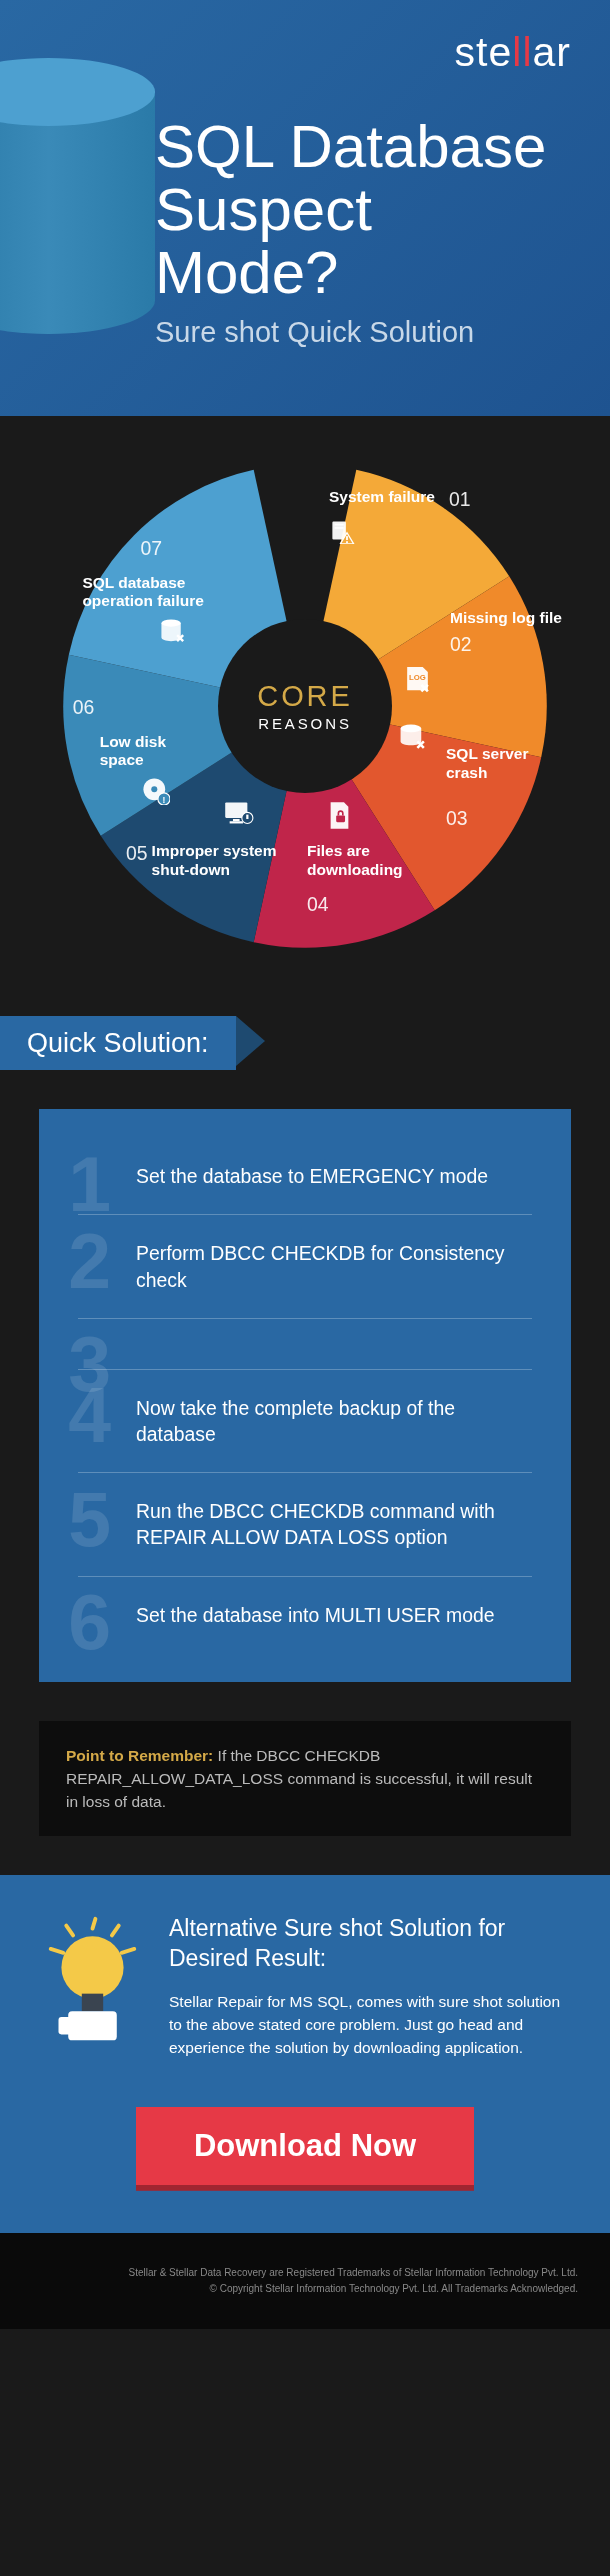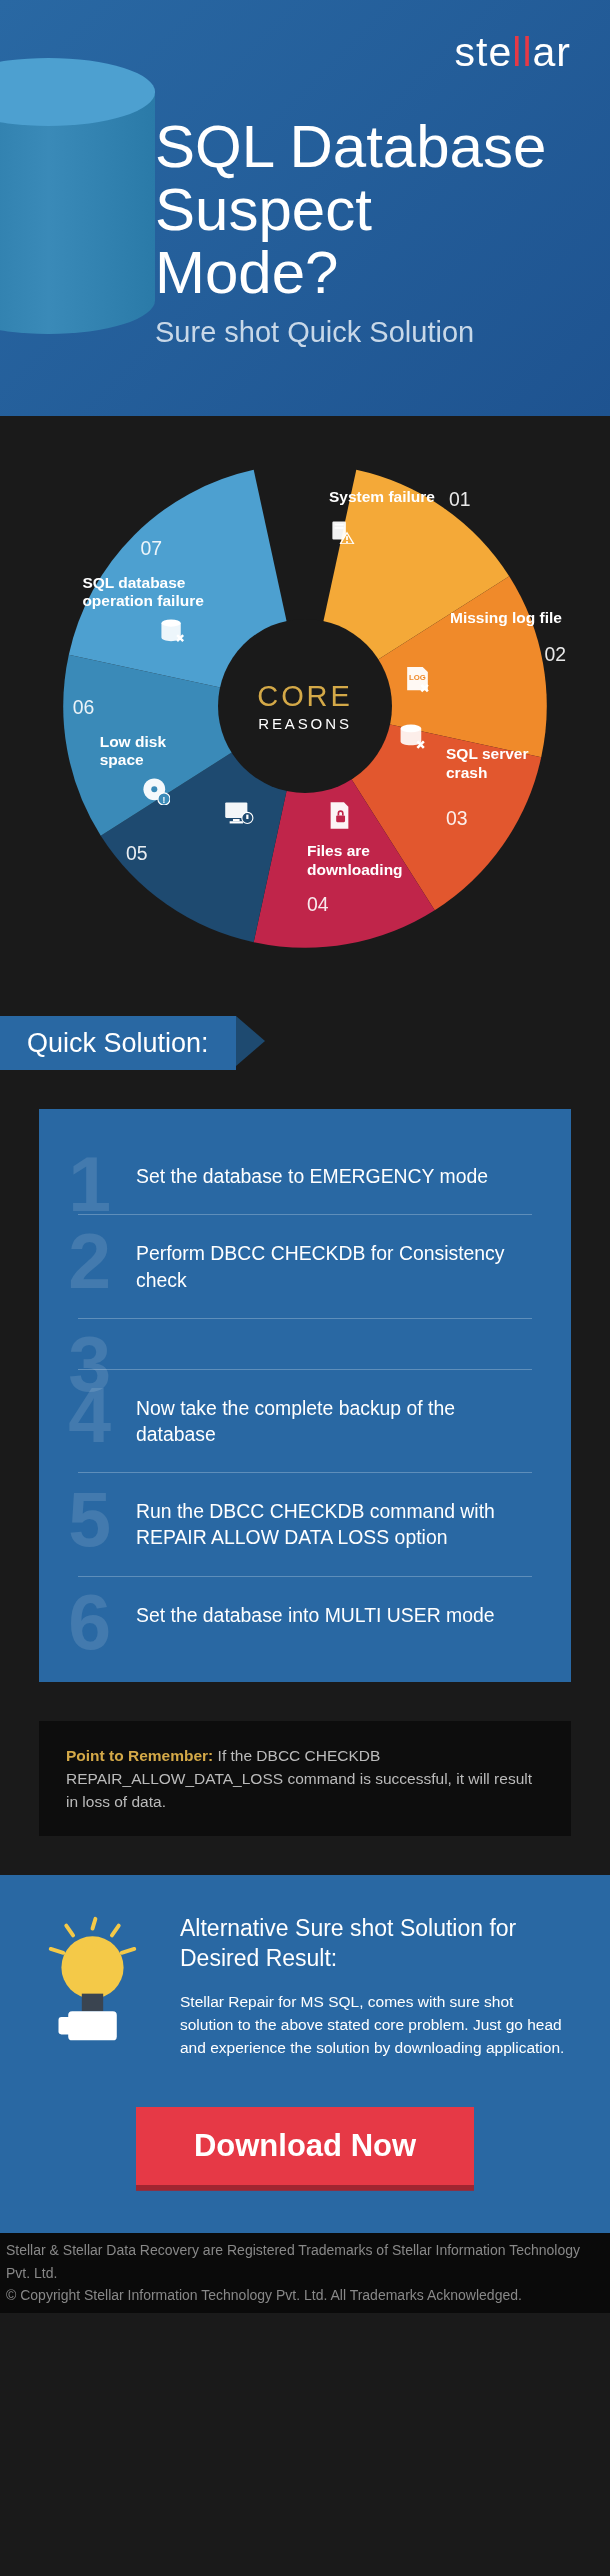--- a/index.html
+++ b/index.html
@@ -23,28 +23,28 @@
 .seg .icn{font-size:23px;margin-top:5.8px;display:block}
 .quick-section{background:#1a1a1a;padding:0 0 39px}
 .ribbon{background:#2968a3;color:#fff;font-size:27px;padding:11.6px 27px;display:inline-block;position:relative;font-weight:300}
 .ribbon:after{content:"";position:absolute;right:-29px;top:0;border-left:29px solid #1e4a70;border-top:25px solid transparent;border-bottom:25px solid transparent;height:0}
 .steps{background:#2968a3;margin:39px 39px 0;padding:29px 39px}
 .step{border-bottom:1px solid rgba(255,255,255,.25);padding:25px 0 25px 58px;position:relative;color:#fff;font-size:19.4px;font-weight:300;line-height:1.35}
 .step:last-child{border-bottom:none}
 .step .bignum{position:absolute;left:-9.7px;top:7.7px;font-size:77px;font-weight:700;color:rgba(255,255,255,.12);line-height:1}
 .remember{background:#0d0d0d;margin:39px 39px 0;padding:23px 27px;color:#bbb;font-size:15.5px;line-height:1.5}
 .remember .pt{color:#d4a948;font-weight:700}
-.alt-section{background:#2968a3;padding:39px 39px 48px;display:flex;gap:34px;align-items:flex-start}
+.alt-section{background:#2968a3;padding:39px 39px 48px;display:flex;gap:23px;align-items:flex-start}
 .bulb{flex:0 0 107px}
 .alt-content{flex:1;color:#fff}
 .alt-content h2{font-size:23px;font-weight:400;line-height:1.3;margin-bottom:15.5px}
 .alt-content p{font-size:15.5px;font-weight:300;line-height:1.5}
 .dl-wrap{background:#2968a3;padding:0 0 48px;text-align:center}
 .dl-btn{background:#e63946;color:#fff;font-size:31px;font-weight:700;padding:21px 58px;border:none;display:inline-block;cursor:pointer;box-shadow:0 5.8px 0 #a02530}
-.footer{background:#0a0a0a;padding:6px;text-align:left;color:#888;font-size:14px;line-height:1.6}
+.footer{background:#0a0a0a;padding:32px;text-align:right;color:#888;font-size:10px;line-height:1.6}
 </style>
 </head>
 <body>
 
 <div class="hero">
   <div class="cylinder">
     <div class="cyl-body"></div>
       <div class="cyl-top"></div>
   </div>
   <div class="logo">
@@ -84,21 +84,21 @@
             <rect x="5" y="6" width="8" height="1.5"></rect>
             <rect x="5" y="9" width="8" height="1.5"></rect>
             <path d="M16 14 L22 24 L10 24 Z" fill="#f4a938" stroke="#fff" stroke-width="1.2"></path>
             <rect x="15.2" y="17" width="1.6" height="3.5" fill="#fff"></rect>
             <rect x="15.2" y="21.5" width="1.6" height="1.6" fill="#fff"></rect>
           </svg>
       </span>
     </div>
     <div class="seg" style="left:387px;top:145px;width:116px">
       <div class="lbl">Missing log file</div>
-      <div class="num" style="text-align:right;margin-top:15px">02</div>
+      <div class="num" style="margin-top:5px">02</div>
       <span class="icn" style="position:absolute;left:-48px;top:48px">
         <svg width="31" height="31" viewBox="0 0 24 24" fill="#fff" style="font-size:24px">
             <path d="M4 3h12l4 4v14H4z" opacity=".95"></path>
             <text x="12" y="13" text-anchor="middle" font-size="6" fill="#f08a2a" font-weight="bold">LOG</text>
             <path d="M15 17l5 5M20 17l-5 5" stroke="#fff" stroke-width="2"></path>
           </svg>
       </span>
     </div>
     <div class="seg" style="left:383px;top:281px;width:126px">
       <span class="icn" style="position:absolute;left:-48px;top:-29px">
@@ -127,20 +127,21 @@
         <svg width="31" height="27" viewBox="0 0 28 24" fill="#fff">
             <rect x="2" y="2" width="20" height="14" rx="1" opacity=".95"></rect>
             <rect x="9" y="17" width="6" height="2"></rect>
             <rect x="6" y="19" width="12" height="2"></rect>
             <circle cx="22" cy="16" r="5" fill="#1e4a70" stroke="#fff"></circle>
             <rect x="21" y="13" width="2" height="4" fill="#fff"></rect>
           </svg>
       </span>
       <div style="display:flex;gap:4px">
           <div class="num">05</div>
+          <div class="lbl">Improper system shut-down</div>
         </div>
     </div>
     <div class="seg" style="left:9.7px;top:232px;width:107px">
       <div class="num">06</div>
       <div class="lbl" style="margin-top:13.6px;margin-left:27px">Low disk space</div>
       <span class="icn" style="margin-left:68px">
         <svg width="29" height="29" viewBox="0 0 24 24" fill="#fff" style="font-size:24px">
             <circle cx="11" cy="11" r="9" opacity=".95"></circle>
             <circle cx="11" cy="11" r="2.5" fill="#3a8ab8"></circle>
             <circle cx="19" cy="19" r="5" fill="#3a8ab8" stroke="#fff"></circle>

